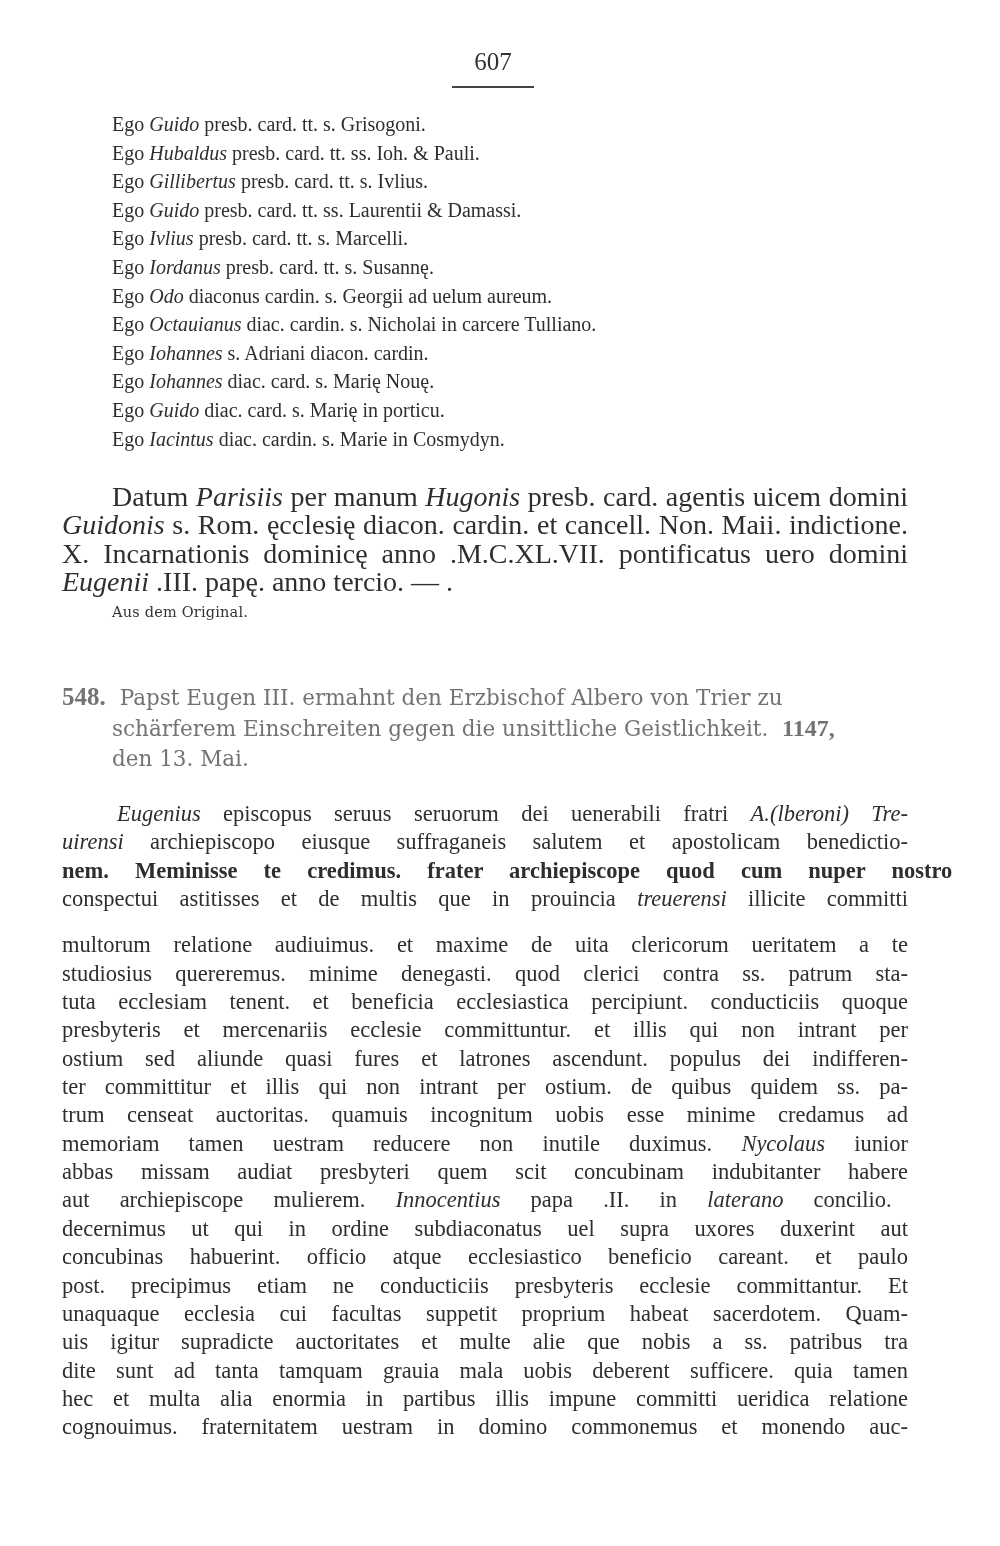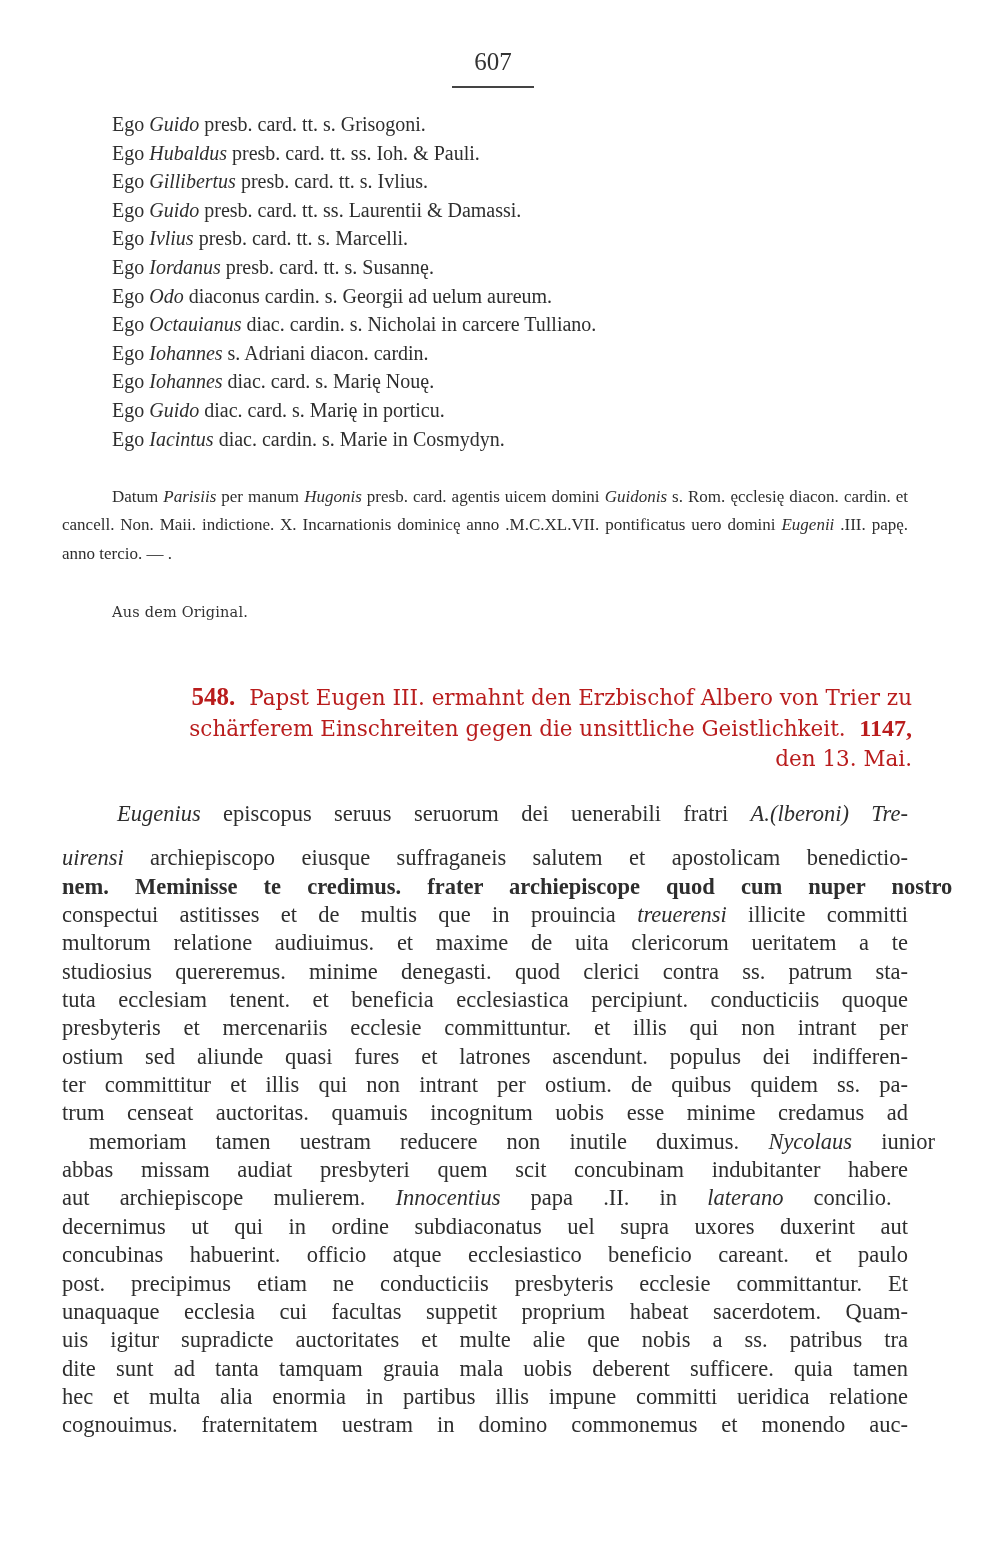--- a/index.html
+++ b/index.html
@@ -17,31 +17,31 @@
       position: absolute; left: 452px; top: 86px; width: 82px; height: 2px; background: #444;
     }
     .sig-block { position: absolute; left: 112px; top: 110px; width: 800px; }
     .sig-line {
       font-family: "Liberation Serif", serif; font-size: 20px; line-height: 28.6px;
       white-space: nowrap; color: #2e2e2e;
     }
     .it { font-style: italic; }
     .datum {
       position: absolute; left: 62px; top: 483px; width: 846px;
-      font-family: "Liberation Serif", serif; font-size: 17px; line-height: 28.4px;
+      font-family: "Liberation Serif", serif; font-size: 28px; line-height: 28.4px;
       text-align: justify; color: #2e2e2e;
     }
     .datum .first { text-indent: 50px; }
     .source {
       position: absolute; left: 112px; top: 604px;
       font-family: "DejaVu Serif", serif; font-size: 14.5px; color: #333; letter-spacing: 0.2px;
     }
     .heading {
       position: absolute; left: 62px; top: 682px; width: 850px;
-      font-family: "DejaVu Serif", serif; font-size: 21.5px; line-height: 30px; color: #b91c1c; text-align: right;
+      font-family: "DejaVu Serif", serif; font-size: 21.5px; line-height: 30px; color: #737373;
     }
     .heading .num { font-family: "Liberation Serif", serif; font-weight: bold; font-size: 25px; margin-right: 14px; }
     .heading .line { white-space: nowrap; }
     .heading .indent { padding-left: 50px; }
     .heading .year { font-family: "Liberation Serif", serif; font-weight: bold; font-size: 24px; }
     .body-text {
       position: absolute; left: 62px; top: 800px; width: 846px;
       font-family: "Liberation Serif", serif; font-size: 22.5px; line-height: 28.35px;
       color: #2e2e2e;
     }
@@ -84,31 +84,31 @@
     <div class="line indent">
       <span>schärferem Einschreiten gegen die unsittliche Geistlichkeit.</span>&nbsp;&nbsp;<span class="year">1147,</span>
     </div>
     <div class="line indent">
       <span>den 13. Mai.</span>
     </div>
   </div>
 
   <div class="body-text" id="body-text">
       <div class="body-line first" style="white-space: nowrap;"><span style="display: inline-block; word-spacing: 16.6797px;"><span class="it">Eugenius</span><span> episcopus seruus seruorum dei uenerabili fratri </span><span class="it">A.(lberoni) Tre-</span></span></div>
-      <div class="body-line" style="white-space: nowrap; margin-top: 16px;"><span style="display: inline-block; word-spacing: 20.7969px;"><span class="it">uirensi</span><span> archiepiscopo eiusque suffraganeis salutem et apostolicam benedictio-</span></span></div>
+      <div class="body-line" style="white-space: nowrap;"><span style="display: inline-block; word-spacing: 20.7969px;"><span class="it">uirensi</span><span> archiepiscopo eiusque suffraganeis salutem et apostolicam benedictio-</span></span></div>
       <div class="body-line" style="white-space: nowrap; font-weight: bold;"><span style="display: inline-block; word-spacing: 20.4792px;"><span>nem. Meminisse te credimus. frater archiepiscope quod cum nuper nostro</span></span></div>
       <div class="body-line" style="white-space: nowrap;"><span style="display: inline-block; word-spacing: 15.6531px;"><span>conspectui astitisses et de multis que in prouincia </span><span class="it">treuerensi</span><span> illicite committi</span></span></div>
-      <div class="body-line" style="white-space: nowrap;"><span style="display: inline-block; word-spacing: 17.0594px;"><span>multorum relatione audiuimus. et maxime de uita clericorum ueritatem a te</span></span></div>
+      <div class="body-line" style="white-space: nowrap; margin-top: 18px;"><span style="display: inline-block; word-spacing: 17.0594px;"><span>multorum relatione audiuimus. et maxime de uita clericorum ueritatem a te</span></span></div>
       <div class="body-line" style="white-space: nowrap;"><span style="display: inline-block; word-spacing: 17.6285px;"><span>studiosius quereremus. minime denegasti. quod clerici contra ss. patrum sta-</span></span></div>
       <div class="body-line" style="white-space: nowrap;"><span style="display: inline-block; word-spacing: 16.8828px;"><span>tuta ecclesiam tenent. et beneficia ecclesiastica percipiunt. conducticiis quoque</span></span></div>
       <div class="body-line" style="white-space: nowrap;"><span style="display: inline-block; word-spacing: 17.1812px;"><span>presbyteris et mercenariis ecclesie committuntur. et illis qui non intrant per</span></span></div>
       <div class="body-line" style="white-space: nowrap;"><span style="display: inline-block; word-spacing: 16.2203px;"><span>ostium sed aliunde quasi fures et latrones ascendunt. populus dei indifferen-</span></span></div>
       <div class="body-line" style="white-space: nowrap;"><span style="display: inline-block; word-spacing: 13.4964px;"><span>ter committitur et illis qui non intrant per ostium. de quibus quidem ss. pa-</span></span></div>
       <div class="body-line" style="white-space: nowrap;"><span style="display: inline-block; word-spacing: 16.9358px;"><span>trum censeat auctoritas. quamuis incognitum uobis esse minime credamus ad</span></span></div>
-      <div class="body-line" style="white-space: nowrap;"><span style="display: inline-block; word-spacing: 23.502px; margin-left: 27px;"><span>memoriam tamen uestram reducere non inutile duximus. </span><span class="it">Nycolaus</span><span> iunior</span></span></div>
+      <div class="body-line" style="white-space: nowrap;"><span style="display: inline-block; word-spacing: 23.502px;"><span>memoriam tamen uestram reducere non inutile duximus. </span><span class="it">Nycolaus</span><span> iunior</span></span></div>
       <div class="body-line" style="white-space: nowrap;"><span style="display: inline-block; word-spacing: 22.0254px;"><span>abbas missam audiat presbyteri quem scit concubinam indubitanter habere</span></span></div>
       <div class="body-line" style="white-space: nowrap;"><span style="display: inline-block; word-spacing: 24.5156px;"><span>aut archiepiscope mulierem. </span><span class="it">Innocentius</span><span> papa .II. in </span><span class="it">laterano</span><span> concilio.</span></span></div>
       <div class="body-line" style="white-space: nowrap;"><span style="display: inline-block; word-spacing: 19.8641px;"><span>decernimus ut qui in ordine subdiaconatus uel supra uxores duxerint aut</span></span></div>
       <div class="body-line" style="white-space: nowrap;"><span style="display: inline-block; word-spacing: 20.8379px;"><span>concubinas habuerint. officio atque ecclesiastico beneficio careant. et paulo</span></span></div>
       <div class="body-line" style="white-space: nowrap;"><span style="display: inline-block; word-spacing: 20.3047px;"><span>post. precipimus etiam ne conducticiis presbyteris ecclesie committantur. Et</span></span></div>
       <div class="body-line" style="white-space: nowrap;"><span style="display: inline-block; word-spacing: 18.8301px;"><span>unaquaque ecclesia cui facultas suppetit proprium habeat sacerdotem. Quam-</span></span></div>
       <div class="body-line" style="white-space: nowrap;"><span style="display: inline-block; word-spacing: 16.3984px;"><span>uis igitur supradicte auctoritates et multe alie que nobis a ss. patribus tra</span></span></div>
       <div class="body-line" style="white-space: nowrap;"><span style="display: inline-block; word-spacing: 14.5824px;"><span>dite sunt ad tanta tamquam grauia mala uobis deberent sufficere. quia tamen</span></span></div>
       <div class="body-line" style="white-space: nowrap; text-decoration: underline;"><span style="display: inline-block; word-spacing: 14.1435px;"><span>hec et multa alia enormia in partibus illis impune committi ueridica relatione</span></span></div>
       <div class="body-line" style="white-space: nowrap;"><span style="display: inline-block; word-spacing: 18.3496px;"><span>cognouimus. fraternitatem uestram in domino commonemus et monendo auc-</span></span></div>

